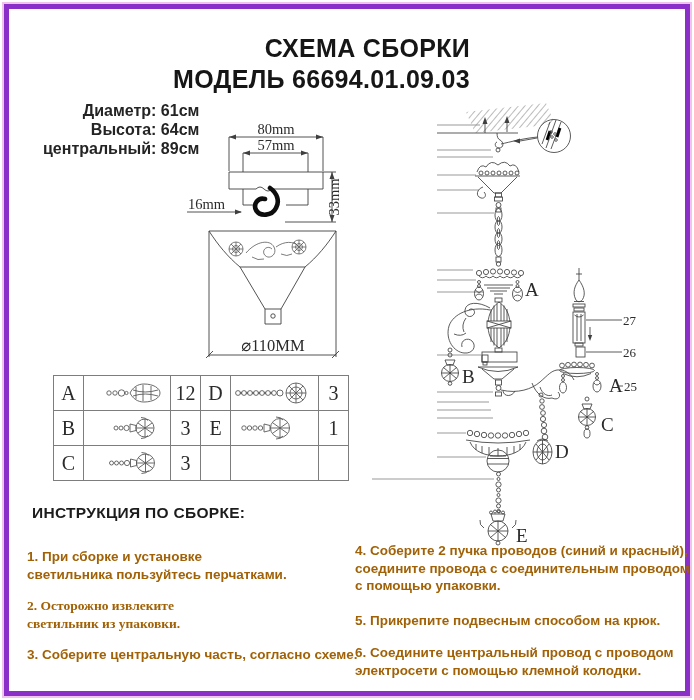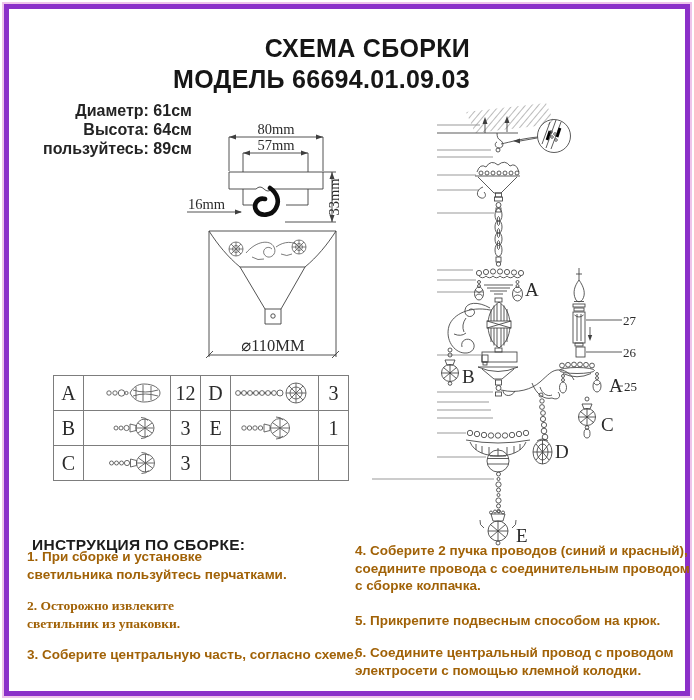--- a/index.html
+++ b/index.html
@@ -23,39 +23,39 @@
   .parts-table td{
     border:1px solid #7d7d7d;height:34px;padding:0;
     font-family:"Liberation Serif","DejaVu Serif",serif;font-size:20px;color:#2b2b2b;
     text-align:center;vertical-align:middle;
   }
   .td-letter{width:29px;} .td-count{width:29px;}
   .td-img{width:86px;} .td-img2{width:87px;}
   .td-img .icon-wrap{display:flex;justify-content:flex-end;align-items:center;padding-right:3px;}
   .td-img2 .icon-wrap{display:flex;justify-content:center;align-items:center;}
   .cell-svg{position:static;}
-  .instr-heading{position:absolute;left:32px;top:536px;font-size:15.5px;font-weight:700;letter-spacing:.3px;}
+  .instr-heading{position:absolute;left:32px;top:504px;font-size:15.5px;font-weight:700;letter-spacing:.3px;}
   .instr{position:absolute;font-size:13.5px;font-weight:600;line-height:17.5px;color:#a16207;}
   .i1{left:27px;top:548px;} .i2{left:27px;top:597px;font-family:Liberation Serif, serif;} .i3{left:27px;top:646px;}
   .i4{left:355px;top:542px;} .i5{left:355px;top:612px;text-align:center;} .i6{left:355px;top:644px;}
 </style>
 </head>
 <body>
 
 <div class="frame"></div>
 
 <div class="title-block">
   <div class="title-line">СХЕМА СБОРКИ</div>
   <div class="title-line">МОДЕЛЬ 66694.01.09.03</div>
 </div>
 
 <div class="specs">
   <div>Диаметр: 61см</div>
   <div class="ind">Высота: 64см</div>
-  <div class="ind">пользуйтесь: 89см</div>
+  <div class="ind">центральный: 89см</div>
 </div>
 
 <svg style="left:186px;top:112px;" width="158" height="114" viewBox="0 0 158 114">
   <g stroke="#3f3f3f" stroke-width="0.9" fill="none">
     <path d="M43,25 H137"></path>
       <polygon points="43,25 50,22.5 50,27.5" fill="#3f3f3f" stroke="none"></polygon>
     <polygon points="137,25 130,22.5 130,27.5" fill="#3f3f3f" stroke="none"></polygon>
     <path d="M57,41 H122"></path>
       <polygon points="57,41 64,38.5 64,43.5" fill="#3f3f3f" stroke="none"></polygon>
     <polygon points="122,41 115,38.5 115,43.5" fill="#3f3f3f" stroke="none"></polygon>
@@ -504,21 +504,21 @@
 <div class="instr i2">
   <div>2. Осторожно извлеките</div>
   <div>светильник из упаковки.</div>
 </div>
 <div class="instr i3">
   <div>3. Соберите центральную часть, согласно схеме.</div>
 </div>
 <div class="instr i4">
   <div>4. Соберите 2 пучка проводов (синий и красный),</div>
   <div>соедините провода с соединительным проводом</div>
-  <div>с сборке колпачка.</div>
+  <div>с помощью упаковки.</div>
 </div>
 <div class="instr i5">
   <div>5. Прикрепите подвесным способом на крюк.</div>
 </div>
 <div class="instr i6">
   <div>6. Соедините центральный провод с проводом</div>
   <div>электросети с помощью клемной колодки.</div>
 </div>
 
 </body></html>

